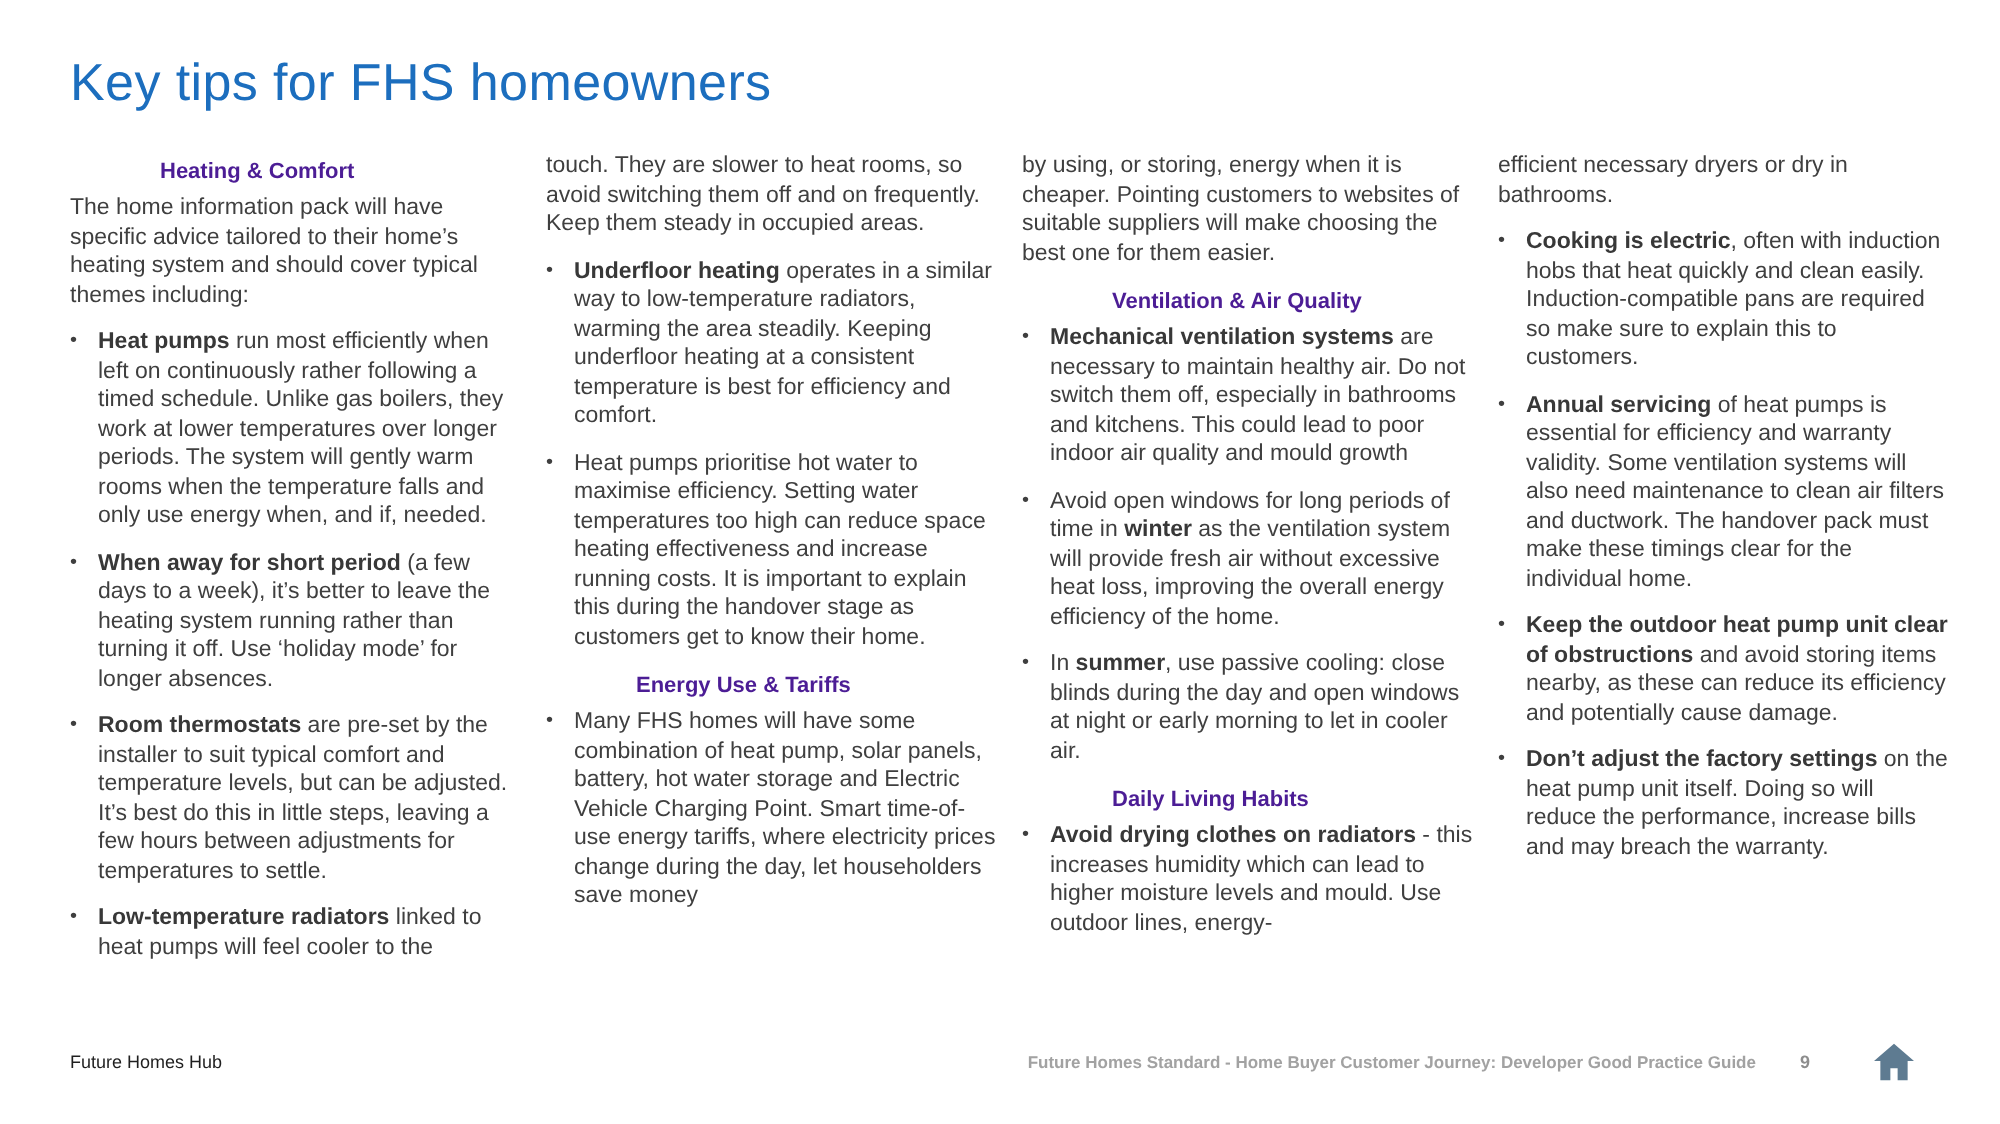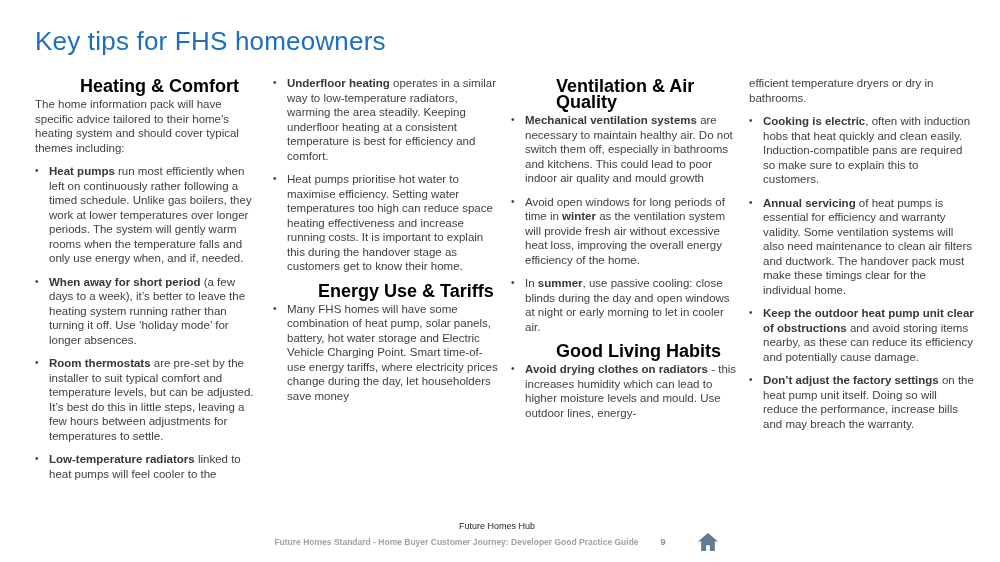--- a/index.html
+++ b/index.html
@@ -5,28 +5,28 @@
   * { margin:0; padding:0; box-sizing:border-box; }
   html,body { background:#ffffff; }
   body { width:1000px; height:562px; font-family:"Liberation Sans", sans-serif; color:#3f3f3f; }
   .slide { position:relative; width:984px; height:562px; background:#ffffff; overflow:hidden; }
 
   .title { position:absolute; left:35px; top:26px; font-size:26px; font-weight:400; color:#1c6ebe; letter-spacing:0.2px; }
 
   .columns { position:absolute; left:35px; top:76px; right:25px; display:flex; gap:12px; }
   .col { width:226px; flex:0 0 226px; }
 
-  .h { font-size:18px; font-weight:700; color:#000000; margin:2px 0 3px 0; line-height:16px;padding-left:45px; }
+  .h { font-size:11px; font-weight:700; color:#4c1d95; margin:2px 0 3px 0; line-height:16px;padding-left:45px; }
   .para { font-size:11.5px; line-height:14.5px; margin-bottom:9px; color:#3f3f3f; }
   .bullet { display:flex; margin-bottom:9px; }
   .dot { flex:0 0 14px; width:14px; font-size:10px; line-height:14.5px; color:#3f3f3f; }
   .btext { flex:1; font-size:11.5px; line-height:14.5px; color:#3f3f3f; }
   .btext b, .para b { font-weight:700; color:#383838; }
 
-  .footer { position:absolute; left:35px; right:25px; top:521px; height:20px; display:flex; align-items:center; justify-content:space-between;flex-direction:column; }
+  .footer { position:absolute; left:35px; right:25px; top:521px; height:20px; display:flex; align-items:center; justify-content:space-between; }
   .f-left { font-size:9px; color:#1f1f1f; }
   .f-right { display:flex; align-items:center;font-weight:bold; }
   .f-doc { font-size:8.5px; color:#a2a2a2; }
   .f-page { font-size:9px; color:#8d8d8d; margin-left:22px; }
   .home { margin-left:30px; width:24px; height:21px; display:inline-flex; align-items:center; justify-content:center; cursor:pointer; }
   .home svg { display:block; }
 </style>
 </head>
 <body>
 
@@ -51,58 +51,60 @@
         <span class="dot">•</span>
         <p class="btext"><b>Room thermostats</b><span> are pre-set by the installer to suit typical comfort and temperature levels, but can be adjusted. It’s best do this in little steps, leaving a few hours between adjustments for temperatures to settle.</span></p>
       </div>
       <div class="bullet">
         <span class="dot">•</span>
         <p class="btext"><b>Low-temperature radiators</b><span> linked to heat pumps will feel cooler to the</span></p>
       </div>
     </div>
 
     <div class="col">
+      <p class="para"><span>touch. They are slower to heat rooms, so avoid switching them off and on frequently. Keep them steady in occupied areas.</span></p>
       <div class="bullet">
         <span class="dot">•</span>
         <p class="btext"><b>Underfloor heating</b><span> operates in a similar way to low-temperature radiators, warming the area steadily. Keeping underfloor heating at a consistent temperature is best for efficiency and comfort.</span></p>
       </div>
       <div class="bullet">
         <span class="dot">•</span>
         <p class="btext"><span>Heat pumps prioritise hot water to maximise efficiency. Setting water temperatures too high can reduce space heating effectiveness and increase running costs. It is important to explain this during the handover stage as customers get to know their home.</span></p>
       </div>
       <h2 class="h">Energy Use &amp; Tariffs</h2>
       <div class="bullet">
         <span class="dot">•</span>
         <p class="btext"><span>Many FHS homes will have some combination of heat pump, solar panels, battery, hot water storage and Electric Vehicle Charging Point. Smart time-of-use energy tariffs, where electricity prices change during the day, let householders save money</span></p>
       </div>
     </div>
 
     <div class="col">
+      <p class="para"><span>by using, or storing, energy when it is cheaper. Pointing customers to websites of suitable suppliers will make choosing the best one for them easier.</span></p>
       <h2 class="h">Ventilation &amp; Air Quality</h2>
       <div class="bullet">
         <span class="dot">•</span>
         <p class="btext"><b>Mechanical ventilation systems</b><span> are necessary to maintain healthy air. Do not switch them off, especially in bathrooms and kitchens. This could lead to poor indoor air quality and mould growth</span></p>
       </div>
       <div class="bullet">
         <span class="dot">•</span>
         <p class="btext"><span>Avoid open windows for long periods of time in </span><b>winter</b><span> as the ventilation system will provide fresh air without excessive heat loss, improving the overall energy efficiency of the home.</span></p>
       </div>
       <div class="bullet">
         <span class="dot">•</span>
         <p class="btext"><span>In </span><b>summer</b><span>, use passive cooling: close blinds during the day and open windows at night or early morning to let in cooler air.</span></p>
       </div>
-      <h2 class="h">Good Living Habits</h2>
+      <h2 class="h">Daily Living Habits</h2>
       <div class="bullet">
         <span class="dot">•</span>
         <p class="btext"><b>Avoid drying clothes on radiators</b><span> - this increases humidity which can lead to higher moisture levels and mould. Use outdoor lines, energy-</span></p>
       </div>
     </div>
 
     <div class="col">
-      <p class="para"><span>efficient temperature dryers or dry in bathrooms.</span></p>
+      <p class="para"><span>efficient necessary dryers or dry in bathrooms.</span></p>
       <div class="bullet">
         <span class="dot">•</span>
         <p class="btext"><b>Cooking is electric</b><span>, often with induction hobs that heat quickly and clean easily. Induction-compatible pans are required so make sure to explain this to customers.</span></p>
       </div>
       <div class="bullet">
         <span class="dot">•</span>
         <p class="btext"><b>Annual servicing</b><span> of heat pumps is essential for efficiency and warranty validity. Some ventilation systems will also need maintenance to clean air filters and ductwork. The handover pack must make these timings clear for the individual home.</span></p>
       </div>
       <div class="bullet">
         <span class="dot">•</span>

